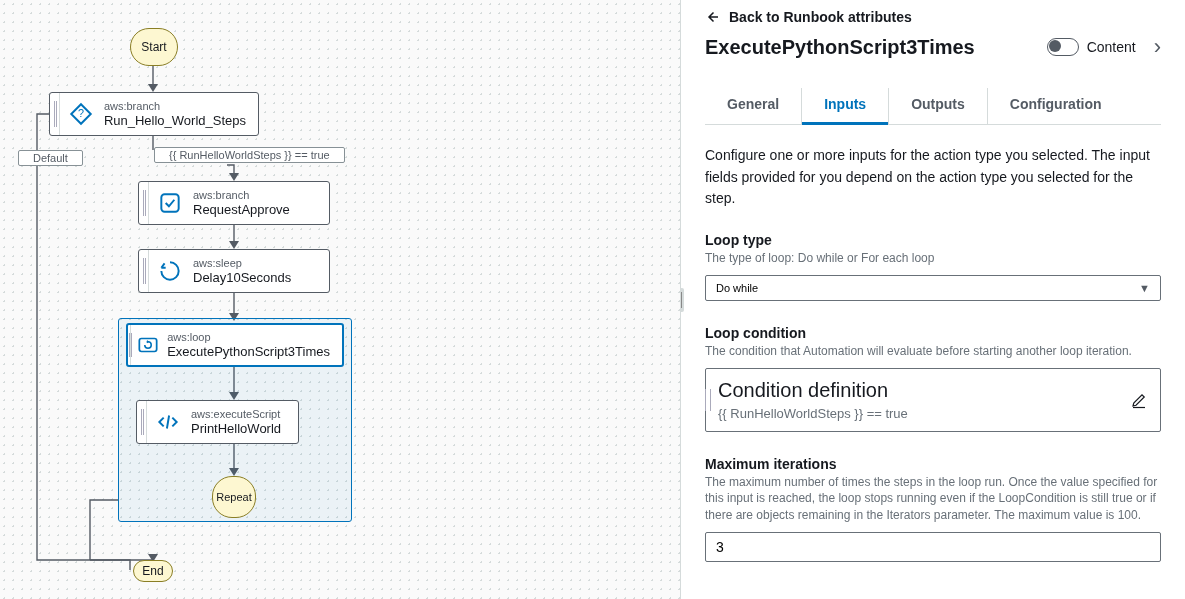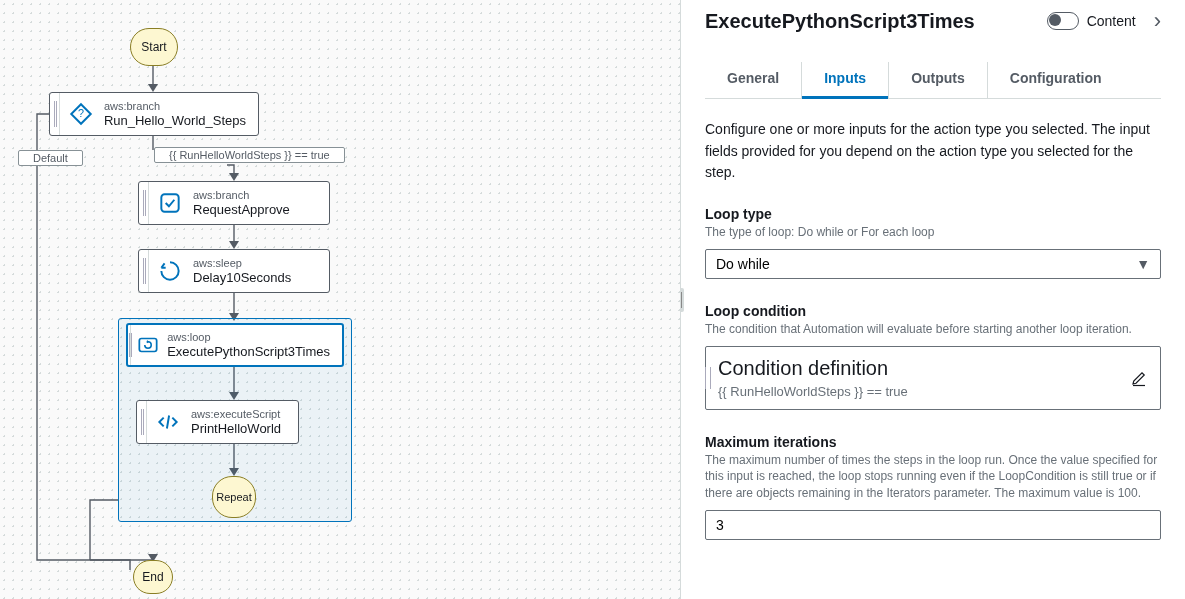--- a/index.html
+++ b/index.html
@@ -23,21 +23,21 @@
     .tab { padding: 8px 22px 12px; font-size: 14px; font-weight: 700; color: #545b64; cursor: pointer; border-left: 1px solid #d5dbdb; }
     .tab:first-child { border-left: none; }
     .tab.active { color: #0073bb; position: relative; }
     .tab.active::after { content:""; position:absolute; left:0; right:0; bottom:-1px; height:3px; background:#0073bb; }
     
     .desc { font-size: 14px; color: #16191f; line-height: 1.55; margin-bottom: 22px; }
     
     .field-group { margin-bottom: 24px; }
     .field-label { font-size: 14px; font-weight: 700; color: #16191f; margin-bottom: 2px; }
     .field-help { font-size: 12px; color: #687078; line-height: 1.4; margin-bottom: 8px; }
-    .select-box { width: 100%; border: 1px solid #687078; border-radius: 2px; padding: 6px 36px 6px 10px; font-size: 14px; background: #fff; position: relative; cursor: pointer; display: flex; align-items: center; text-align: right; }
+    .select-box { width: 100%; border: 1px solid #687078; border-radius: 2px; padding: 6px 36px 6px 10px; font-size: 11px; background: #fff; position: relative; cursor: pointer; display: flex; align-items: center; text-align: right; }
     .select-box .caret { position:absolute; right:10px; color:#545b64; }
     .input-box { width: 100%; border: 1px solid #687078; border-radius: 2px; padding: 6px 10px; font-size: 14px; background: #fff; }
     
     .condition-card { border: 1px solid #687078; border-radius: 2px; padding: 10px 12px; position: relative; cursor: pointer; }
     .condition-title { font-size: 20px; color: #16191f; margin-bottom: 4px; }
     .condition-expr { font-size: 13px; color: #687078; }
     .pencil { position:absolute; right:12px; top:50%; transform:translateY(-50%); }
     .cc-handle { position:absolute; left:-1px; top:50%; transform:translateY(-50%); width:6px; height:22px; border-left:1px solid #aab; border-right:1px solid #aab; }
 
     
@@ -173,29 +173,35 @@
     <div class="labels">
       <div class="type">aws:executeScript</div>
       <div class="name">PrintHelloWorld</div>
     </div>
   </div>
 
   <div class="node-pill" style="left:212px; top:476px; width:44px; height:42px;">
     <span style="font-size:11px;">Repeat</span>
   </div>
 
-  <div class="node-pill" style="left:133px; top:560px; width:40px; height:34px;">
+  <div class="node-pill" style="left:133px; top:560px; width:40px; height:22px;">
     <span>End</span>
   </div>
 
 </div>
 
 <div class="right-pane">
   <div class="resizer"></div>
 
+  <a class="back-link">
+    <svg viewBox="0 0 24 24">
+        <path d="M14 6 L8 12 L14 18 M8 12 L20 12" fill="none" stroke="#16191f" stroke-width="2"></path>
+      </svg>
+    <span>Back to Runbook attributes</span>
+  </a>
 
   <div class="header-row">
     <div class="step-title">ExecutePythonScript3Times</div>
     <div style="display:flex; align-items:center;">
       <div class="content-toggle">
         <div class="toggle"></div>
         <span>Content</span>
       </div>
       <span class="chevron-open">›</span>
     </div>

